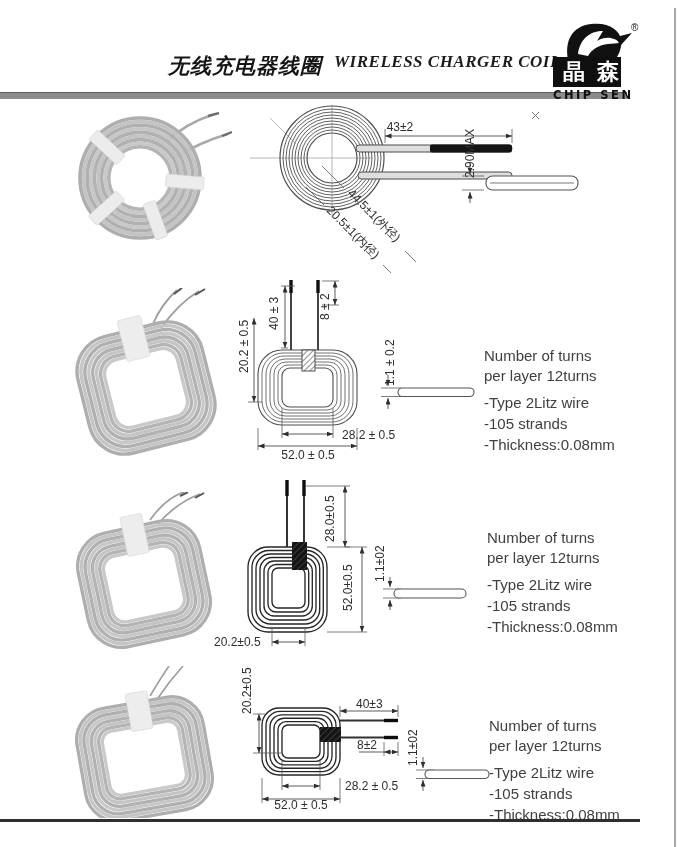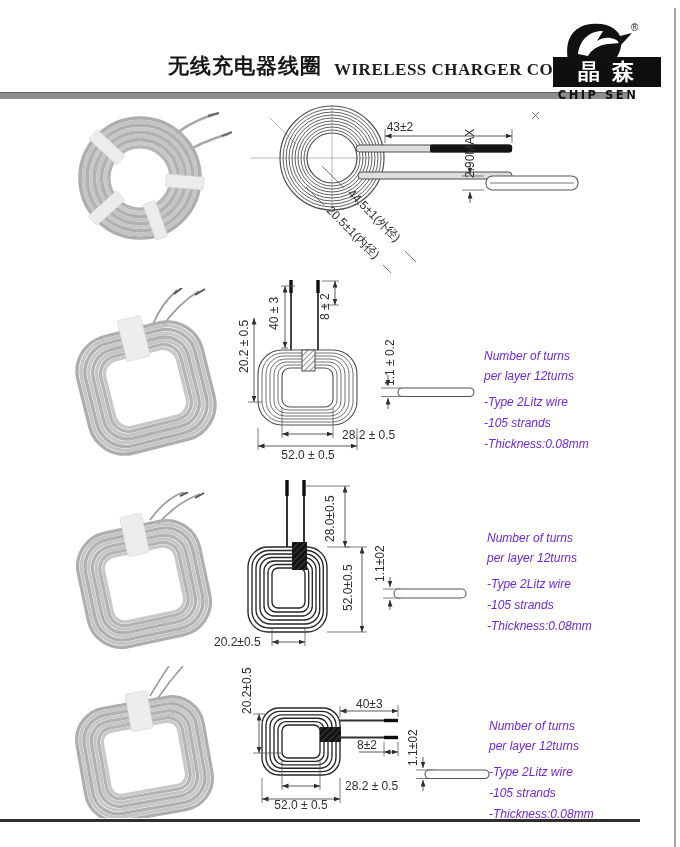--- a/index.html
+++ b/index.html
@@ -1,34 +1,34 @@
 <!DOCTYPE html>
 <html><head>
 <meta charset="utf-8">
 <style>
   html,body{margin:0;padding:0;background:#fff;}
   #page{position:relative;width:680px;height:847px;background:#fff;overflow:hidden;
         font-family:"Liberation Sans",sans-serif;}
   .abs{position:absolute;}
   
-  .title-row{left:168px;top:52px;display:flex;align-items:flex-end;gap:12px;white-space:nowrap;}
+  .title-row{left:168px;top:52px;display:flex;align-items:flex-start;gap:12px;white-space:nowrap;font-style:italic;}
   .title-cn{font-family:"Liberation Serif","DejaVu Serif",serif;font-weight:bold;
             font-size:21px;color:#151515;letter-spacing:1px;}
   .title-en{font-family:"Liberation Serif","DejaVu Serif",serif;font-weight:bold;
             font-size:17px;color:#1c1c1c;letter-spacing:.5px;}
   .hdr-bar{left:0;top:92px;width:627px;height:5.5px;background:#8d8d8d;border-top:1.5px solid #5f5f5f;}
-  .logo-cnbox{left:553px;top:57px;width:108px;height:30px;background:#0f0f0f;color:#fff;
+  .logo-cnbox{left:553px;top:57px;width:68px;height:30px;background:#0f0f0f;color:#fff;
               font-weight:bold;font-size:22px;line-height:30px;text-align:center;letter-spacing:12px;
               padding-left:10px;box-sizing:border-box;white-space:nowrap;}
-  .logo-en{left:553px;top:88px;width:90px;text-align:center;font-weight:bold;font-size:11.5px;
+  .logo-en{left:553px;top:88px;width:90px;font-weight:bold;font-size:11.5px;
            letter-spacing:2.5px;color:#101010;font-family:"DejaVu Sans",sans-serif;}
   .logo-reg{left:631px;top:22px;font-size:10px;color:#111;}
   .right-border{left:674px;top:8px;width:2px;height:839px;background:#a8a8a8;}
   
-  .specs{width:185px;color:#6d28d9;font-size:12px;font-style:italic;}
+  .specs{width:185px;color:#404040;font-size:15px;}
   .specs .l{line-height:20px;}
   .specs .l3{margin-top:6px;}
   .specs .l3,.specs .l4,.specs .l5{line-height:21px;}
   
   .foot-rule{left:0;top:819px;width:640px;height:2.5px;background:#2f2f2f;}
   .foot-note{left:310px;top:824px;font-size:12.5px;font-weight:bold;color:#161616;
              letter-spacing:.5px;white-space:nowrap;}
   svg text{font-family:"Liberation Sans",sans-serif;fill:#2e2e2e;font-size:12px;}
   .dimline{stroke:#4a4a4a;stroke-width:.9;}
   .tick{stroke:#5a5a5a;stroke-width:.8;}

